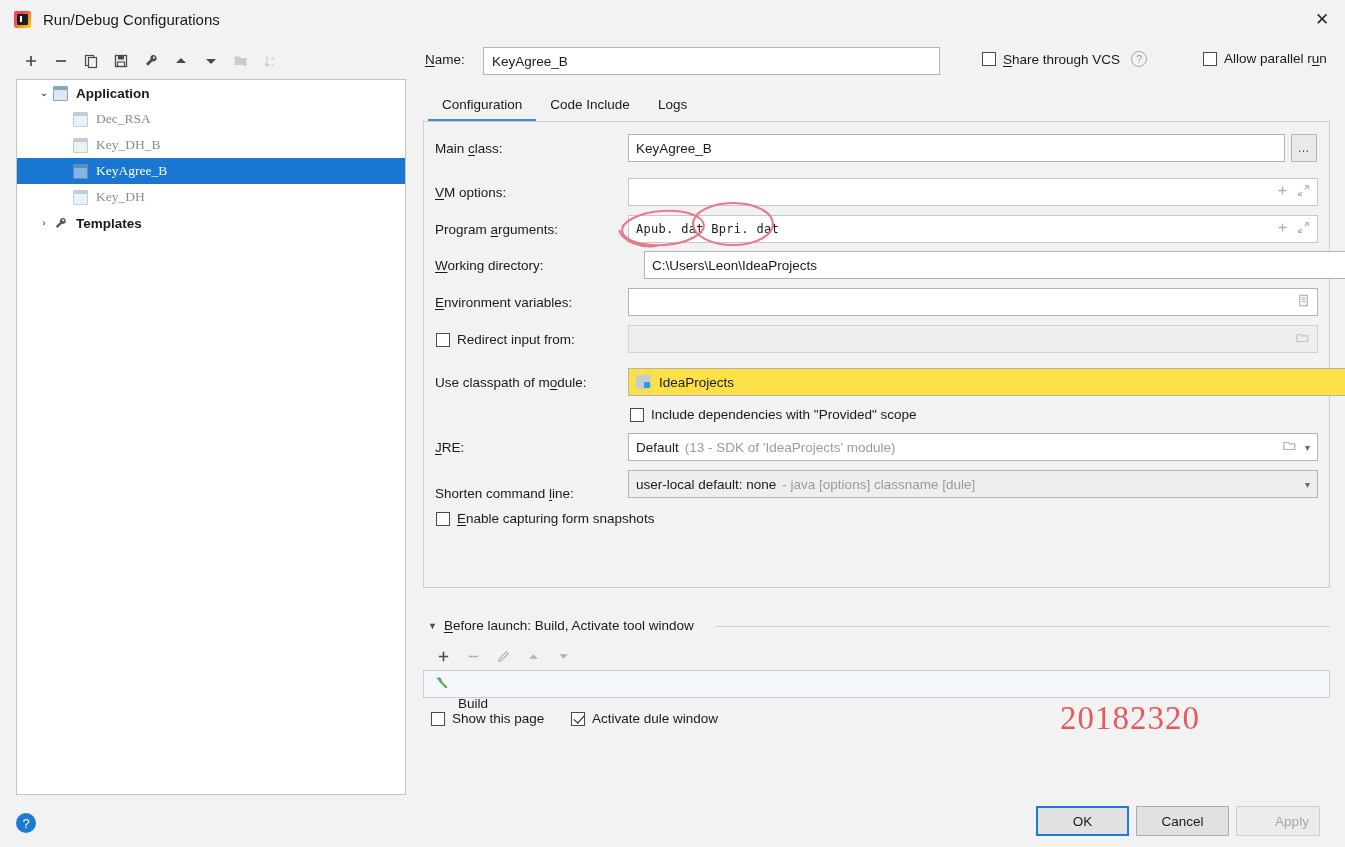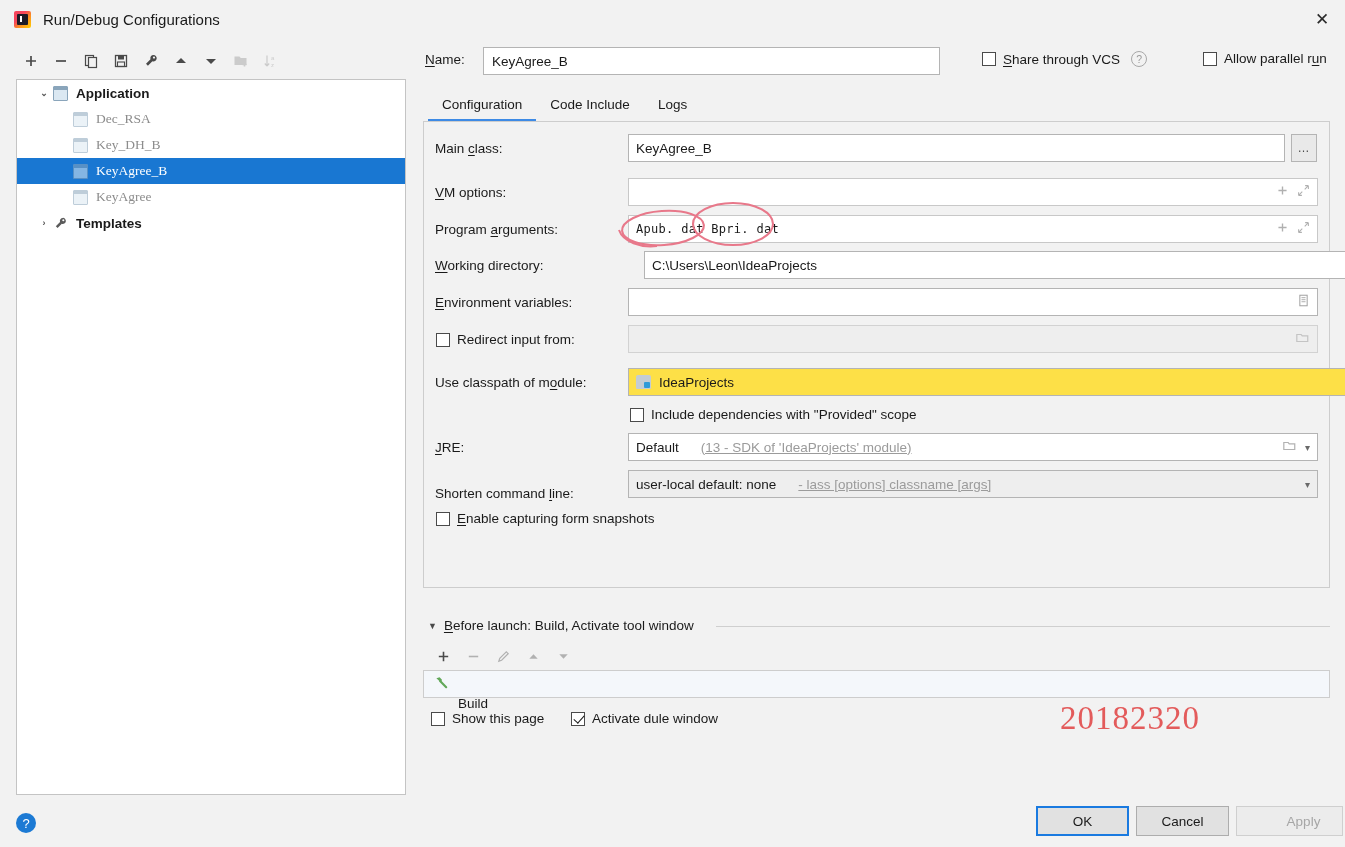--- a/index.html
+++ b/index.html
@@ -127,21 +127,21 @@
 
   .row-label { position: absolute; font-size: 13.5px; color: #1a1a1a; white-space: nowrap; }
   .field {
     position: absolute; border: 1px solid #b4b4b4; background: #fff; height: 28px;
     display: flex; align-items: center; padding: 0 7px; font-size: 13.5px; color: #1a1a1a;
   }
   .field.flat { border-color: #c8c8c8; }
   .field.disabled { background: #eeeeee; border-color: #d2d2d2; color: #9b9b9b; }
   .field .val { white-space: nowrap; overflow: hidden; }
   .field .mono { font-family: "DejaVu Sans Mono", monospace; font-size: 12px; letter-spacing: .3px; }
-  .field .hint { color: #9b9b9b; margin-left: 22px; text-decoration: underline; }
+  .field .hint { color: #9b9b9b; margin-left: 6px; }
   .fieldicons {
     margin-left: auto; display: flex; align-items: center; gap: 8px; color: #b0b0b0;
   }
   .browse-btn {
     position: absolute; width: 26px; height: 28px; border: 1px solid #b4b4b4;
     background: #e9e9e9; display: flex; align-items: center; justify-content: center;
     font-size: 12px; color: #4a4a4a; cursor: pointer; letter-spacing: 1px;
   }
   .combo-arrow { color: #6a6a6a; font-size: 10px; }
   .folder-ic { color: #b2b2b2; }
@@ -271,21 +271,21 @@
   <div class="tree-row child">
     <span class="tree-ico ico-app dim"></span>
     <span class="tree-label">Key_DH_B</span>
   </div>
   <div class="tree-row child selected">
     <span class="tree-ico ico-app dim"></span>
     <span class="tree-label">KeyAgree_B</span>
   </div>
   <div class="tree-row child">
     <span class="tree-ico ico-app dim"></span>
-    <span class="tree-label">KeyAgree</span>
+    <span class="tree-label">Key_DH</span>
   </div>
 
   <div class="tree-row root">
     <span class="tw">›</span>
     <span class="tree-ico ico-wrench">
       <svg width="15" height="15" viewBox="0 0 16 16">
         <path d="M10.5 2a3.2 3.2 0 0 0-3 4.3L3 10.8l1.9 1.9 4.5-4.5A3.2 3.2 0 1 0 10.5 2z" fill="#5a5a5a"></path>
         <circle cx="11" cy="4.6" r="1.1" fill="#fff"></circle>
       </svg>
     </span>
@@ -438,21 +438,21 @@
     </span>
     <span class="combo-arrow">▾</span>
   </span>
 </div>
 
 <div class="row-label" style="left:435px; top:477px;margin-top:9px;">
   Shorten command <span class="mn">l</span>ine:
 </div>
 <div class="field" style="left:628px; top:470px; width:690px; background:#eeeeee;">
   <span class="val">user-local default: none</span>
-  <span class="hint">- lass [options] classname [args]</span>
+  <span class="hint">- java [options] classname [dule]</span>
   <span class="fieldicons">
     <span class="combo-arrow">▾</span>
   </span>
 </div>
 
 <div style="position:absolute; left:436px; top:511px; display:flex; align-items:center;">
   <span class="cbx"></span>
   <span class="cbx-text"><span class="mn">E</span>nable capturing form snapshots</span>
 </div>
 
@@ -512,13 +512,13 @@
 <svg id="annot" width="210" height="62" viewBox="0 0 210 62">
   <ellipse cx="58" cy="32" rx="41" ry="17" fill="none" stroke="#e8788a" stroke-width="2.1" transform="rotate(-4 58 32)"></ellipse>
   <ellipse cx="128" cy="28" rx="40" ry="21" fill="none" stroke="#e8788a" stroke-width="2.1"></ellipse>
   <path d="M14 34c4 12 22 18 38 16" fill="none" stroke="#e8788a" stroke-width="2"></path>
 </svg>
 <div id="watermark">20182320</div>
 
 <div id="help-circle">?</div>
 <div class="dlg-btn default" style="left:1036px; top:806px; width:93px;">OK</div>
 <div class="dlg-btn" style="left:1136px; top:806px; width:93px;">Cancel</div>
-<div class="dlg-btn disabled" style="left:1236px; top:806px; width:107px;padding-left:28px;">Apply</div>
+<div class="dlg-btn disabled" style="left:1236px; top:806px; width:84px;padding-left:28px;">Apply</div>
 
 </body></html>

